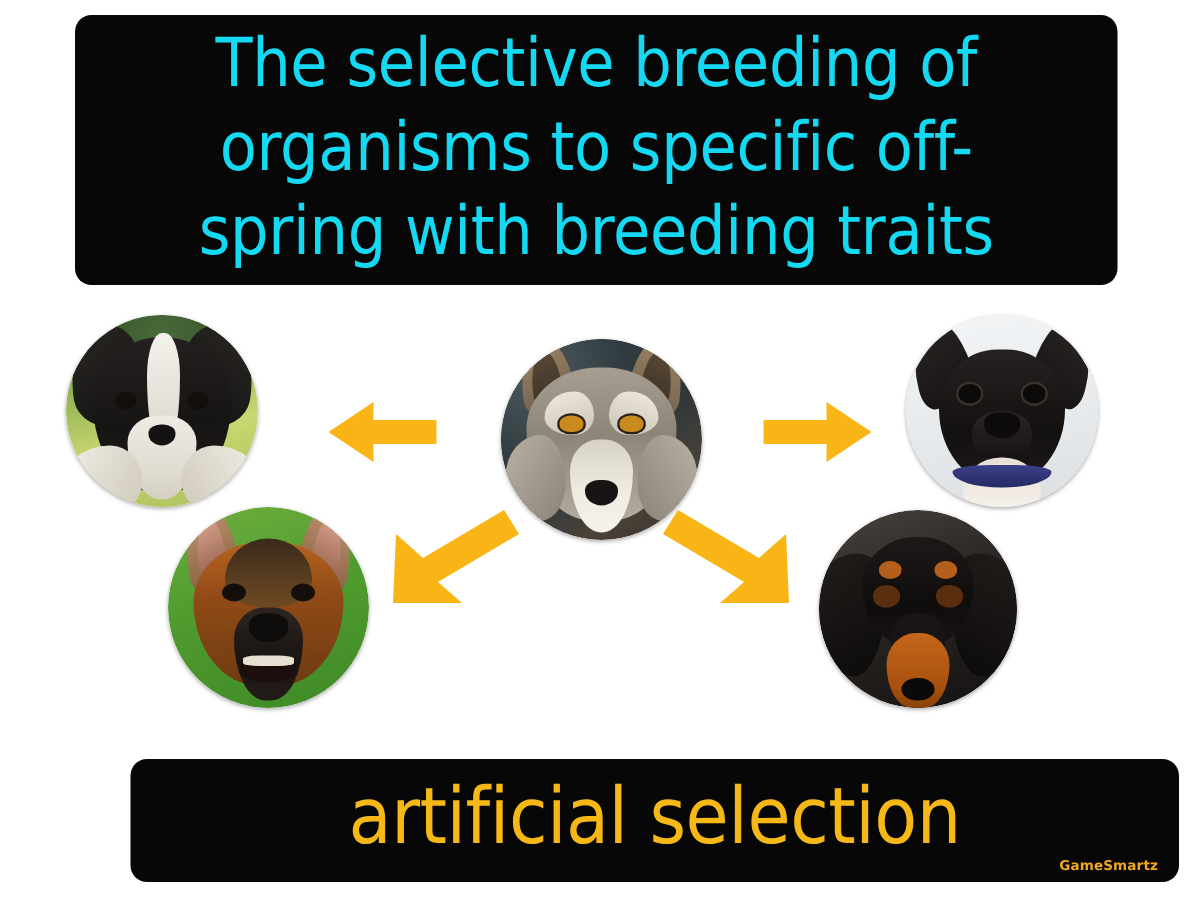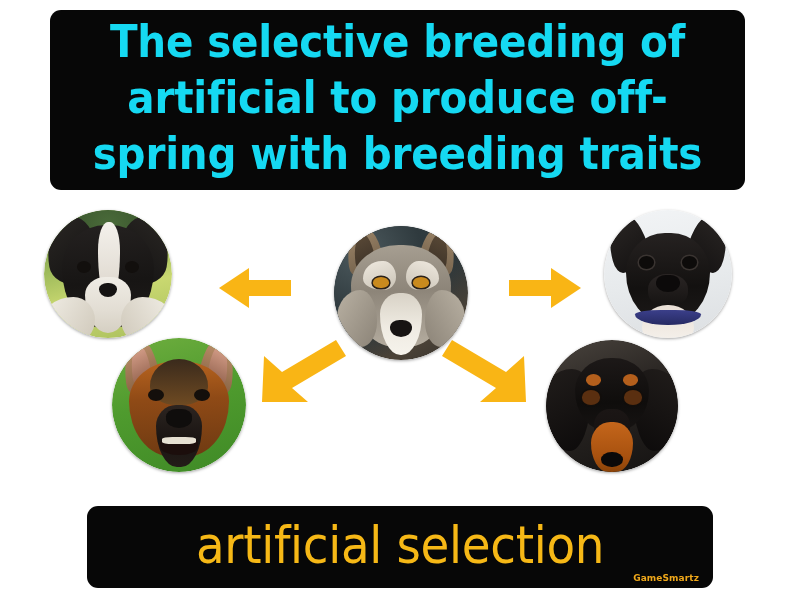--- a/index.html
+++ b/index.html
@@ -35,21 +35,21 @@
     flex-direction: column;
     align-items: center;
     justify-content: center;
     padding: 4px 10px 8px 10px;
   }
   .def-line {
     color: #15d9f2;
     font-family: "DejaVu Sans Condensed", "Liberation Sans Narrow", "Liberation Sans", sans-serif;
     font-size: 45px;
     line-height: 56px;
-    font-weight: 700;
+    font-weight: 400;
     letter-spacing: -0.2px;
     white-space: nowrap;
     text-align: center;
   }
 
   
   #diagram {
     position: absolute;
     left: 0;
     top: 190px;
@@ -164,21 +164,21 @@
 
   
   .arrow { position: absolute; }
   .arrow svg { display: block; overflow: visible; }
 
   
   #term-banner {
     position: absolute;
     left: 87px;
     top: 506px;
-    width: 626px;
+    width: 699px;
     height: 82px;
     background: #070707;
     border-radius: 11px;
     box-sizing: border-box;
     display: flex;
     align-items: center;
     justify-content: center;
   }
   #term-text {
     color: #f6b816;
@@ -201,21 +201,21 @@
     letter-spacing: 0.1px;
   }
 </style>
 </head>
 <body>
 
 <div id="card">
 
   <div id="definition-banner">
     <div class="def-line">The selective breeding of</div>
-    <div class="def-line">artificial to produce off-</div>
+    <div class="def-line">organisms to specific off-</div>
     <div class="def-line">spring with breeding traits</div>
   </div>
 
   <div id="diagram">
 
     <div class="node" id="node-border-collie">
       <div class="photo">
         <div class="bg"></div>
         <div class="p bc-earL"></div>
           <div class="p bc-earR"></div>

